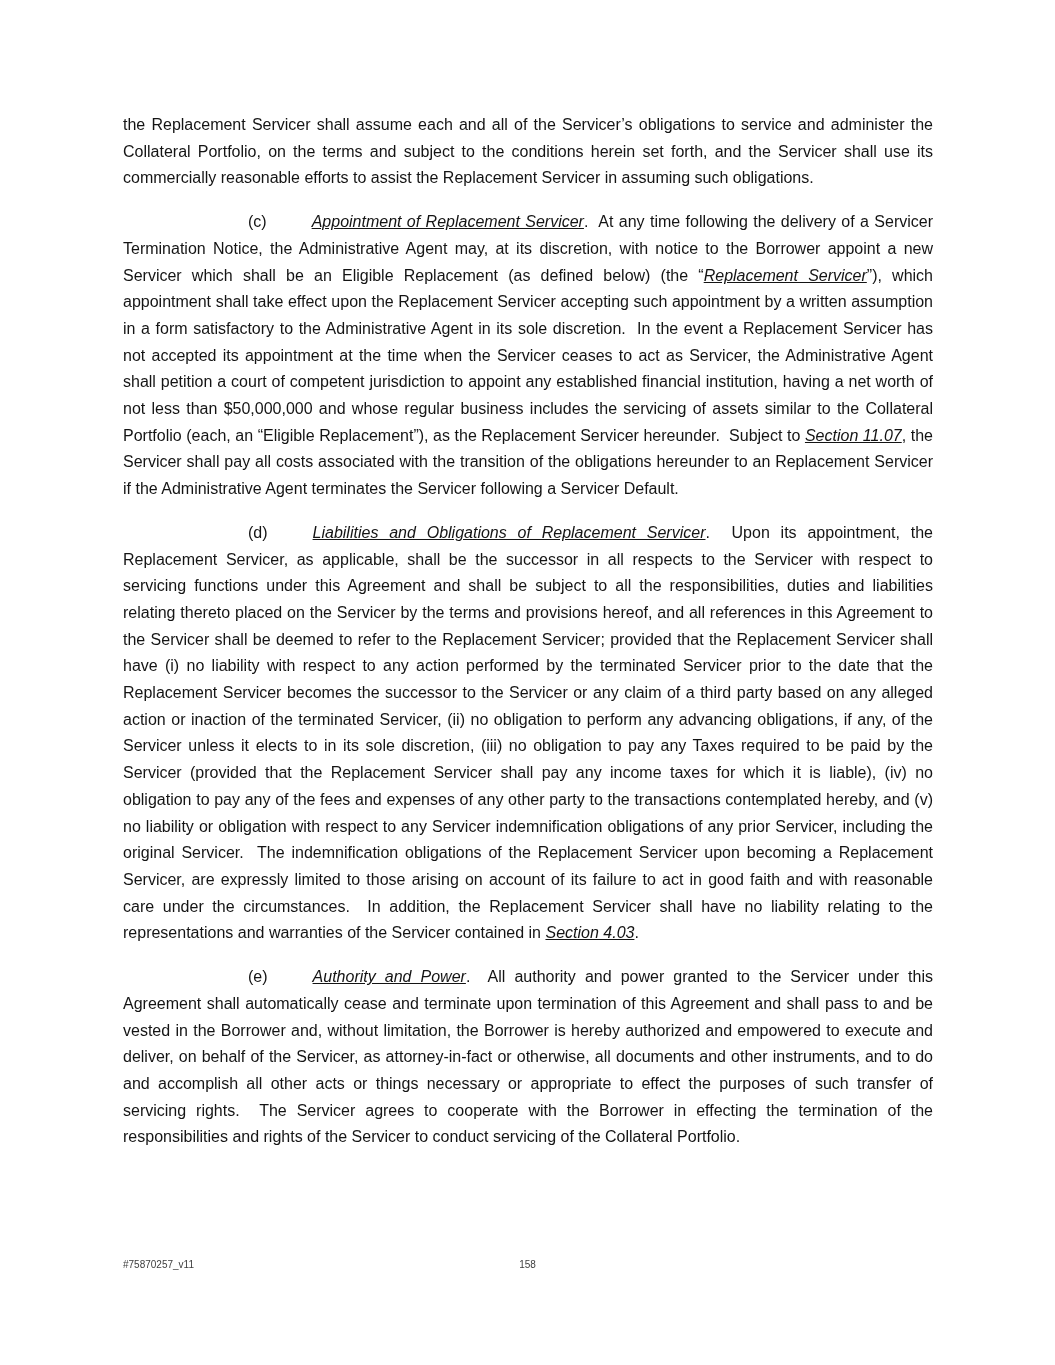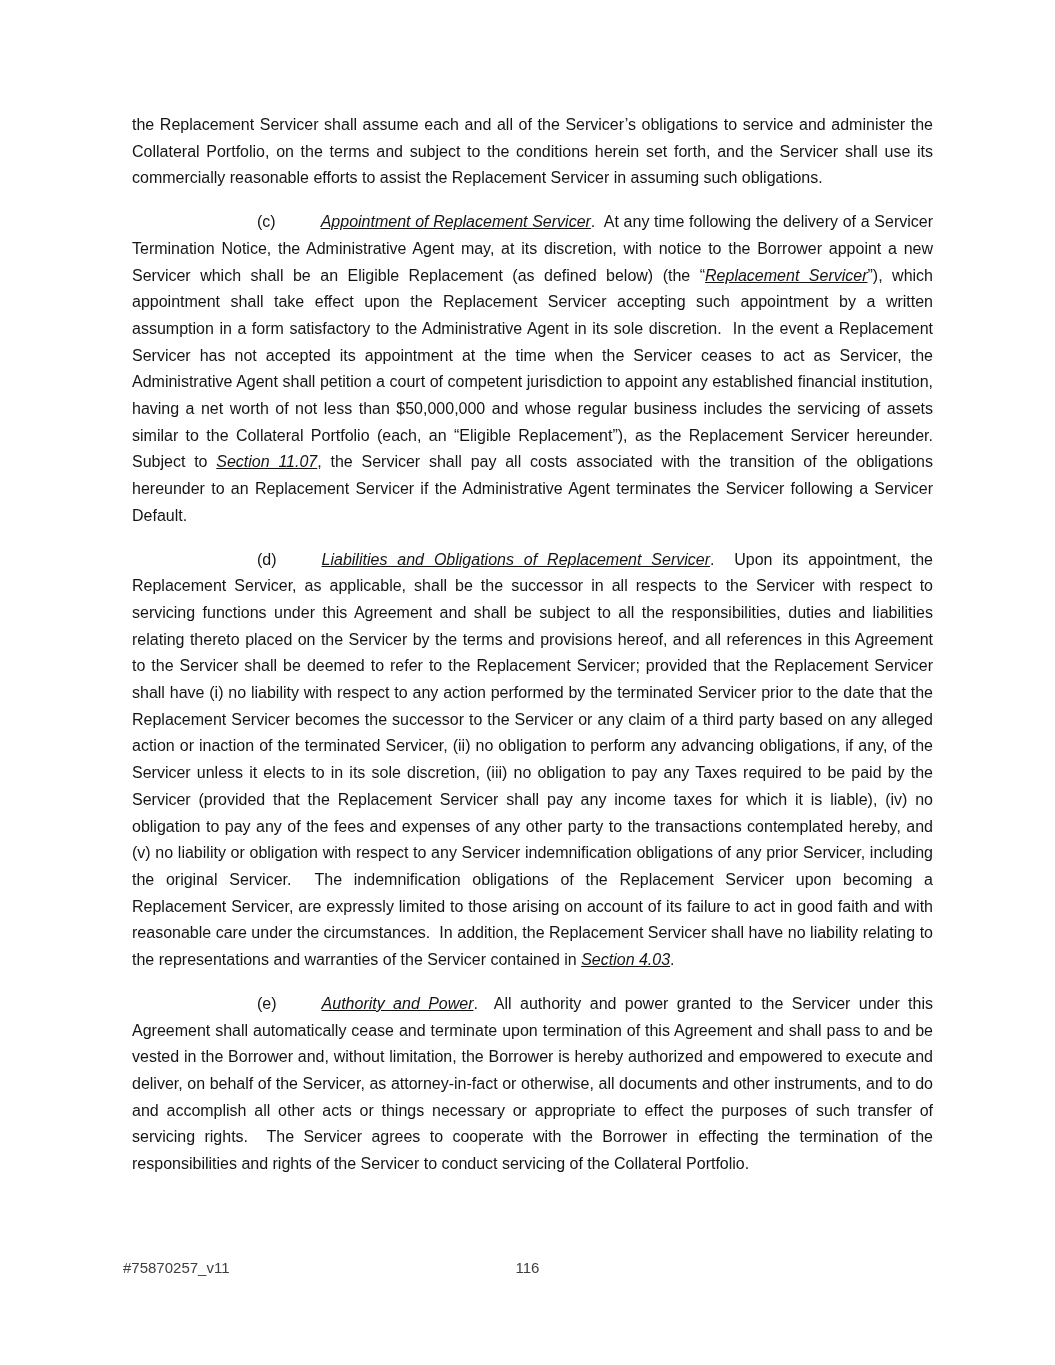--- a/index.html
+++ b/index.html
@@ -15,44 +15,44 @@
   .doc-body {
     position: absolute;
     top: 112px;
     left: 123px;
     width: 810px;
     font-size: 16px;
     line-height: 26.7px;
     text-align: justify;
   }
   .para {
-    margin: 0 0 17px 9px;
+    margin: 0 0 17px 0;
     white-space: pre-wrap;
   }
   .para.labeled { text-indent: 125px; }
   .tab { display: inline-block; width: 45px; }
   .u { text-decoration: underline; font-style: italic; }
   .footer {
     position: absolute;
     top: 1259px;
     left: 0;
     width: 100%;
-    font-size: 15px;
+    font-size: 10px;
     color: #3d3d3d;
   }
   .doc-id { position: absolute; left: 123px; top: 0; }
   .page-number { display: block; text-align: center; }
 </style>
 </head>
 <body>
 
 <div class="page">
   <main class="doc-body" id="doc-body">
       <div class="para"><span>the Replacement Servicer shall assume each and all of the Servicer’s obligations to service and administer the Collateral Portfolio, on the terms and subject to the conditions herein set forth, and the Servicer shall use its commercially reasonable efforts to assist the Replacement Servicer in assuming such obligations.</span></div>
       <div class="para labeled"><span>(c)</span><span class="tab"></span><span class="u">Appointment of Replacement Servicer</span><span>.  At any time following the delivery of a Servicer Termination Notice, the Administrative Agent may, at its discretion, with notice to the Borrower appoint a new Servicer which shall be an Eligible Replacement (as defined below) (the “</span><span class="u">Replacement Servicer</span><span>”), which appointment shall take effect upon the Replacement Servicer accepting such appointment by a written assumption in a form satisfactory to the Administrative Agent in its sole discretion.  In the event a Replacement Servicer has not accepted its appointment at the time when the Servicer ceases to act as Servicer, the Administrative Agent shall petition a court of competent jurisdiction to appoint any established financial institution, having a net worth of not less than $50,000,000 and whose regular business includes the servicing of assets similar to the Collateral Portfolio (each, an “Eligible Replacement”), as the Replacement Servicer hereunder.  Subject to </span><span class="u">Section 11.07</span><span>, the Servicer shall pay all costs associated with the transition of the obligations hereunder to an Replacement Servicer if the Administrative Agent terminates the Servicer following a Servicer Default.</span></div>
       <div class="para labeled"><span>(d)</span><span class="tab"></span><span class="u">Liabilities and Obligations of Replacement Servicer</span><span>.  Upon its appointment, the Replacement Servicer, as applicable, shall be the successor in all respects to the Servicer with respect to servicing functions under this Agreement and shall be subject to all the responsibilities, duties and liabilities relating thereto placed on the Servicer by the terms and provisions hereof, and all references in this Agreement to the Servicer shall be deemed to refer to the Replacement Servicer; provided that the Replacement Servicer shall have (i) no liability with respect to any action performed by the terminated Servicer prior to the date that the Replacement Servicer becomes the successor to the Servicer or any claim of a third party based on any alleged action or inaction of the terminated Servicer, (ii) no obligation to perform any advancing obligations, if any, of the Servicer unless it elects to in its sole discretion, (iii) no obligation to pay any Taxes required to be paid by the Servicer (provided that the Replacement Servicer shall pay any income taxes for which it is liable), (iv) no obligation to pay any of the fees and expenses of any other party to the transactions contemplated hereby, and (v) no liability or obligation with respect to any Servicer indemnification obligations of any prior Servicer, including the original Servicer.  The indemnification obligations of the Replacement Servicer upon becoming a Replacement Servicer, are expressly limited to those arising on account of its failure to act in good faith and with reasonable care under the circumstances.  In addition, the Replacement Servicer shall have no liability relating to the representations and warranties of the Servicer contained in </span><span class="u">Section 4.03</span><span>.</span></div>
       <div class="para labeled"><span>(e)</span><span class="tab"></span><span class="u">Authority and Power</span><span>.  All authority and power granted to the Servicer under this Agreement shall automatically cease and terminate upon termination of this Agreement and shall pass to and be vested in the Borrower and, without limitation, the Borrower is hereby authorized and empowered to execute and deliver, on behalf of the Servicer, as attorney-in-fact or otherwise, all documents and other instruments, and to do and accomplish all other acts or things necessary or appropriate to effect the purposes of such transfer of servicing rights.  The Servicer agrees to cooperate with the Borrower in effecting the termination of the responsibilities and rights of the Servicer to conduct servicing of the Collateral Portfolio.</span></div>
     </main>
   <footer class="footer">
     <span class="doc-id">#75870257_v11</span>
-    <span class="page-number">116</span>
+    <span class="page-number">158</span>
   </footer>
 </div>
 
 </body></html>

